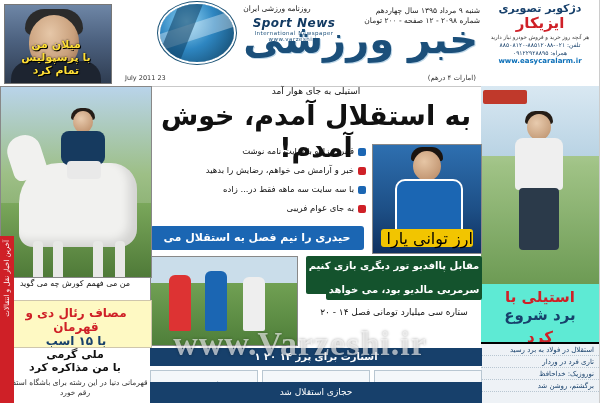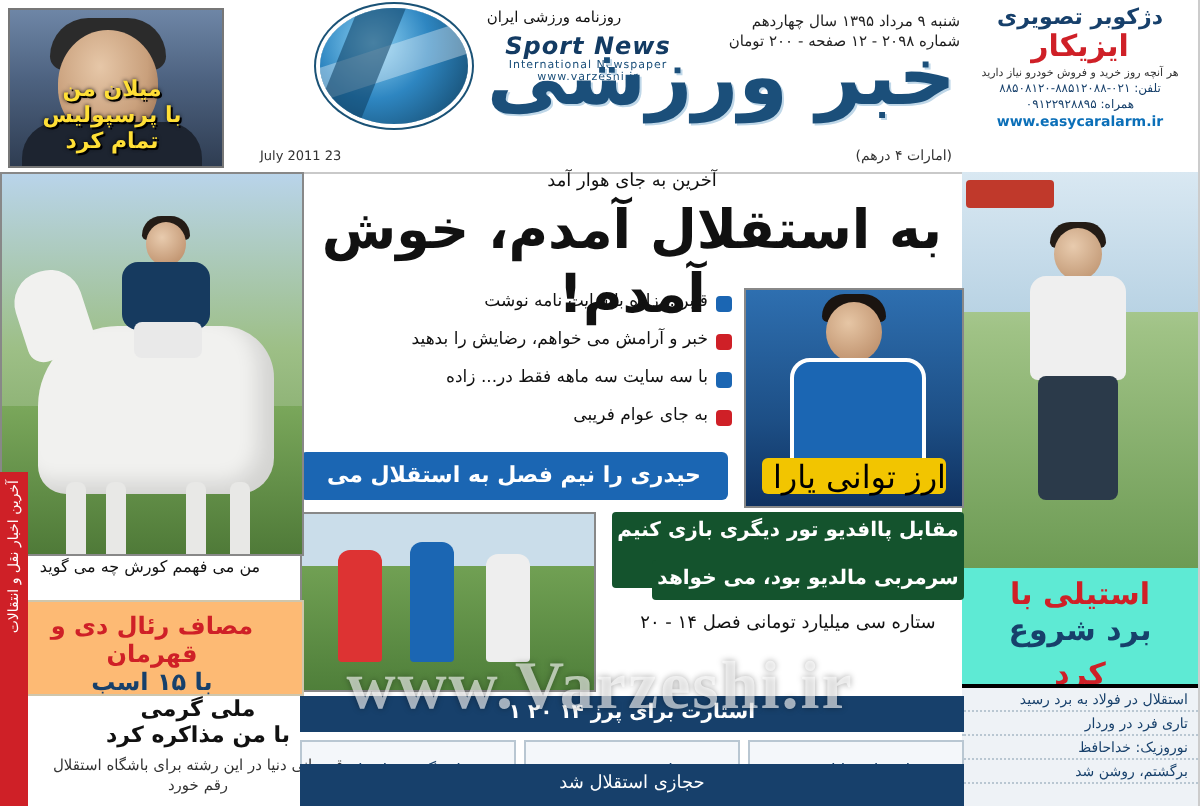--- a/index.html
+++ b/index.html
@@ -31,21 +31,21 @@
     background:radial-gradient(circle at 36% 30%,#8fd3f4 0%,#2e86c1 45%,#11405f 100%);
     box-shadow:0 0 0 2px #ffffff,0 0 0 3px #1a5276;overflow:hidden;}
   .logo-ball:before{content:"";position:absolute;left:-12px;top:18px;width:100px;height:16px;background:rgba(255,255,255,.35);transform:rotate(-18deg);}
   .logo-ball:after{content:"";position:absolute;left:10px;top:-10px;width:22px;height:70px;background:rgba(12,60,95,.55);transform:rotate(22deg);}
   .sportnews{position:absolute;left:126px;top:14px;width:112px;text-align:center;}
   .sportnews .a{font-size:12px;font-weight:bold;color:#133b63;font-style:italic;letter-spacing:.5px;}
   .sportnews .b{font-size:5.5px;color:#1b4f7a;letter-spacing:.5px;}
   .khabar{position:absolute;right:4px;top:16px;font-size:40px;font-weight:bold;color:#1b4f7a;
     text-shadow:1px 1px 0 #bfd7e8;line-height:42px;letter-spacing:-1px;}
   .mh-sub{position:absolute;right:6px;bottom:2px;font-size:7px;color:#333;}
-  .mh-date{position:absolute;left:18px;bottom:2px;font-size:6.5px;color:#333;}
+  .mh-date{position:absolute;left:0;bottom:2px;font-size:6.5px;color:#333;padding-left:13px;}
 
   .mh-ad{position:absolute;right:0;top:0;width:118px;height:86px;background:#fff;border-right:1px solid #ccc;overflow:hidden;}
   .mh-ad .tl{font-size:11px;font-weight:bold;color:#17406b;text-align:center;margin-top:2px;letter-spacing:-.3px;}
   .mh-ad .tl2{font-size:15px;font-weight:bold;color:#cf2027;text-align:center;line-height:16px;}
   .mh-ad .sm{font-size:5.5px;color:#333;text-align:center;line-height:8px;margin-top:2px;}
   .mh-ad .tel{font-size:6px;color:#17406b;text-align:center;line-height:8px;}
   .mh-ad .url{font-size:7px;color:#0b6fb8;text-align:center;font-weight:bold;}
 
   
   .main{position:absolute;left:0;top:86px;width:600px;height:317px;}
@@ -118,24 +118,24 @@
     box-shadow:inset -8px -6px 10px rgba(0,0,0,.12);}
   .l-horse:before{content:"";position:absolute;left:-10px;top:-28px;width:34px;height:44px;background:#f1f1ef;
     border-radius:16px 16px 8px 8px;transform:rotate(-18deg);}
   .l-leg{position:absolute;width:10px;height:40px;background:#e8e8e6;bottom:-34px;border-radius:4px;}
   .l-rider{position:absolute;left:54px;top:24px;width:56px;height:66px;}
   .l-rider .head{position:absolute;left:18px;top:0;width:20px;height:22px;border-radius:50%;background:radial-gradient(circle at 40% 35%,#e8cbae,#b6855f);}
   .l-rider .hair{position:absolute;left:16px;top:-3px;width:24px;height:12px;border-radius:12px 12px 3px 3px;background:#241c16;}
   .l-rider .shirt{position:absolute;left:6px;top:20px;width:44px;height:34px;background:#163a5f;border-radius:8px;}
   .l-rider .pants{position:absolute;left:12px;top:50px;width:34px;height:18px;background:#e9e9e9;border-radius:4px;}
   .l-caption{position:absolute;left:0;top:192px;width:150px;height:22px;font-size:8px;color:#111;text-align:center;line-height:11px;}
-  .l-band{position:absolute;left:0;top:214px;width:150px;height:46px;background:#fdba74;border:1px solid #cfc6ac;}
+  .l-band{position:absolute;left:0;top:214px;width:150px;height:46px;background:#fef9c3;border:1px solid #cfc6ac;}
   .l-band .t1{font-size:12px;font-weight:bold;color:#cf2027;text-align:center;margin-top:5px;}
   .l-band .t2{font-size:12px;font-weight:bold;color:#17406b;text-align:center;}
-  .l-bottom{position:absolute;left:0;top:262px;width:150px;height:55px;padding-left:24px;}
+  .l-bottom{position:absolute;left:0;top:262px;width:150px;height:55px;}
   .l-bottom .tt{font-size:11px;font-weight:bold;color:#111;text-align:center;line-height:13px;}
   .l-bottom .sm{font-size:7.5px;color:#333;text-align:center;line-height:10px;margin-top:4px;}
 
   
   .l-strip{position:absolute;left:0;top:150px;width:14px;height:167px;background:#cf2027;}
   .l-strip span{display:block;transform:rotate(180deg);writing-mode:vertical-rl;color:#fff;font-size:7px;
     padding:4px 1px;line-height:12px;}
 
   
   .wm{position:absolute;left:0;top:318px;width:600px;height:52px;display:flex;align-items:center;justify-content:center;
@@ -214,21 +214,21 @@
       </div>
       <div class="r-list">
         <div class="li">استقلال در فولاد به برد رسید</div>
         <div class="li">تاری فرد در وردار</div>
         <div class="li">نوروزیک: خداحافظ</div>
         <div class="li">برگشتم، روشن شد</div>
       </div>
     </div>
 
     <div class="centercol">
-      <div class="lead">آخرین به جای هوار آمد</div>
+      <div class="lead">استیلی به جای هوار آمد</div>
       <div class="mega">
         <div class="t">به استقلال آمدم، خوش آمدم!</div>
       </div>
 
       <div class="c-mid">
         <div class="c-photo">
           <div class="hr"></div>
           <div class="h"></div>
           <div class="jersey"></div>
           <div class="badge">ارز توانی یارا</div>

